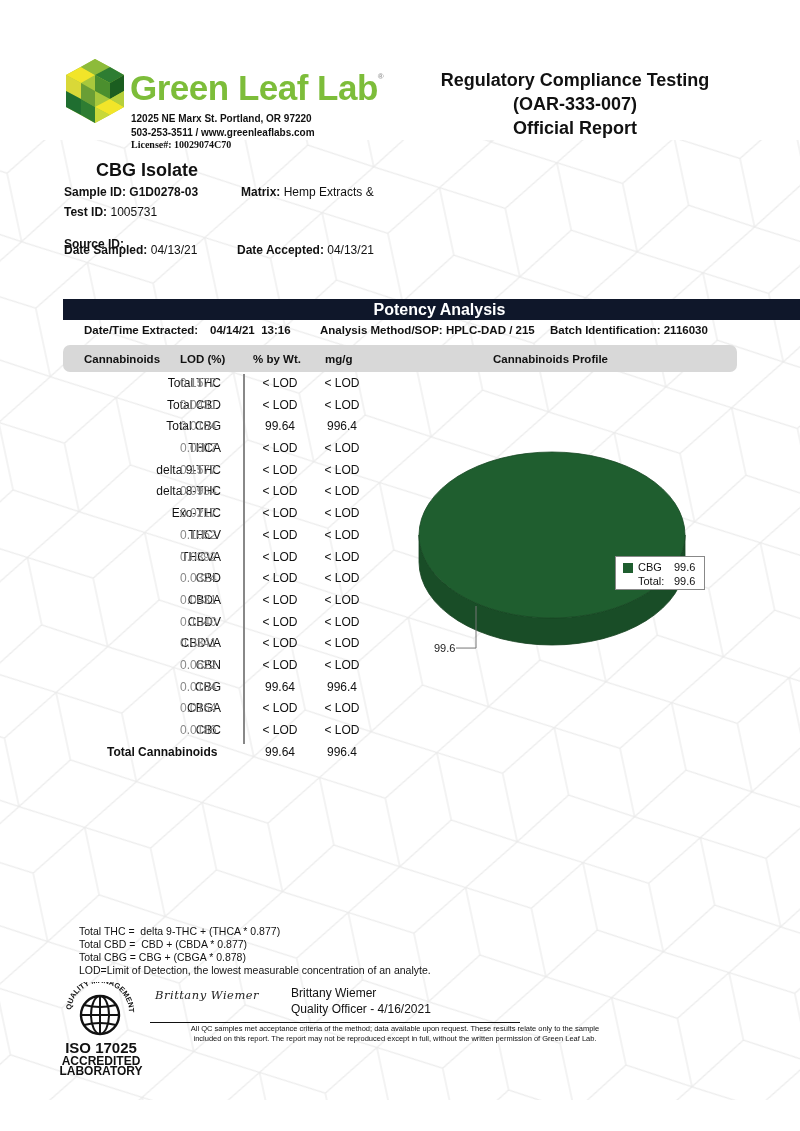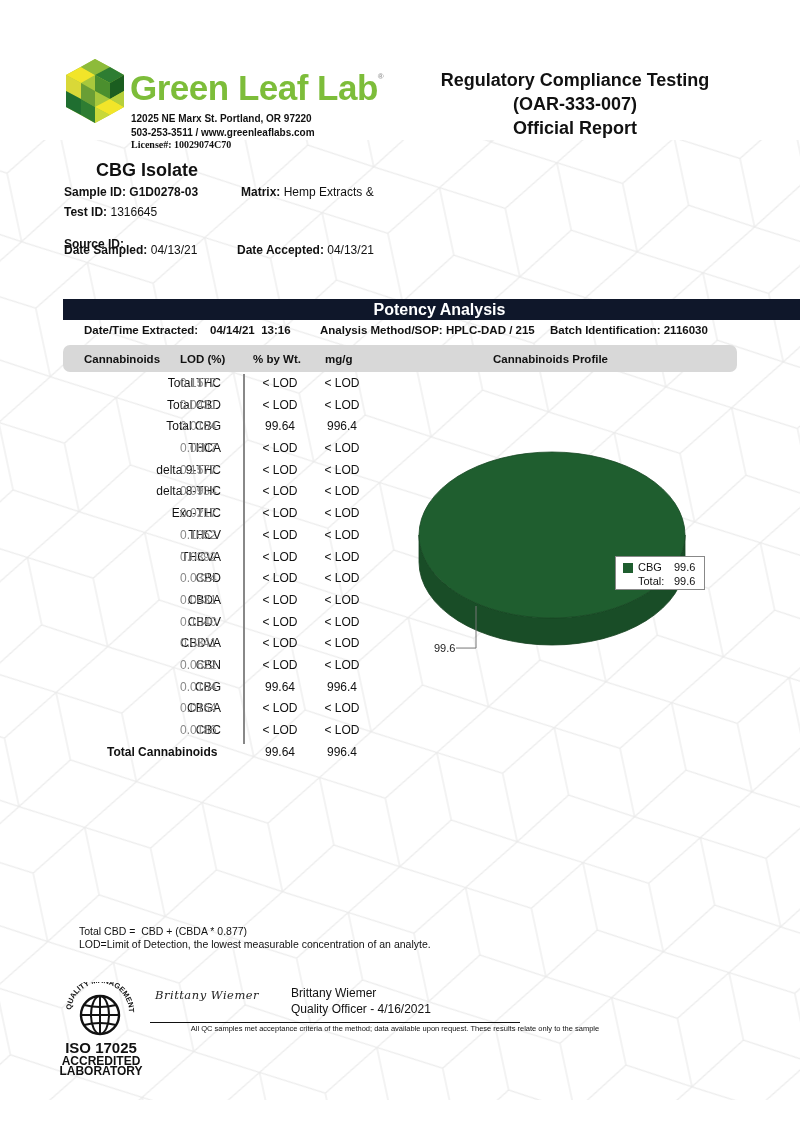--- a/index.html
+++ b/index.html
@@ -97,21 +97,21 @@
 
 <div class="layer report-title">
   <div>Regulatory Compliance Testing</div>
   <div>(OAR-333-007)</div>
   <div>Official Report</div>
 </div>
 
 <div class="layer product-name">CBG Isolate</div>
 <div class="layer info info-sample"><b>Sample ID:</b> <b>G1D0278-03</b></div>
 <div class="layer info info-matrix"><b>Matrix:</b> <span>Hemp Extracts &amp;</span></div>
-<div class="layer info info-test"><b>Test ID:</b> <span>1316645</span></div>
+<div class="layer info info-test"><b>Test ID:</b> <span>1005731</span></div>
 <div class="layer info info-source"><b>Source ID:</b> <span></span></div>
 <div class="layer info info-sampled"><b>Date Sampled:</b> <span>04/13/21</span></div>
 <div class="layer info info-accepted"><b>Date Accepted:</b> <span>04/13/21</span></div>
 
 <div class="layer potency-bar">Potency Analysis</div>
 <div class="layer meta-row">
   <span style="left:21px">Date/Time Extracted:</span>
   <span style="left:147px; white-space:pre">04/14/21  13:16</span>
   <span style="left:257px">Analysis Method/SOP: HPLC-DAD / 215</span>
   <span style="left:487px">Batch Identification: 2116030</span>
@@ -243,21 +243,23 @@
   </svg>
 <div class="layer legend">
   <div class="sw"></div>
   <span style="left:22px; top:4px">CBG</span>
   <span style="left:58px; top:4px">99.6</span>
   <span style="left:22px; top:18px">Total:</span>
   <span style="left:58px; top:18px">99.6</span>
 </div>
 
 <div class="layer notes">
+  <div style="white-space:pre">Total THC =  delta 9-THC + (THCA * 0.877)</div>
   <div style="white-space:pre">Total CBD =  CBD + (CBDA * 0.877)</div>
+  <div>Total CBG = CBG + (CBGA * 0.878)</div>
   <div>LOD=Limit of Detection, the lowest measurable concentration of an analyte.</div>
 </div>
 
 <svg class="layer iso" viewBox="0 0 86 88">
   <defs>
       <path id="ring" d="M14 30 A29 29 0 0 1 72 30"></path>
     </defs>
   <text font-size="7.5" font-weight="bold" font-family="Liberation Sans, sans-serif" fill="#111"><textPath href="#ring" startOffset="2" id="iso-ring">QUALITY MANAGEMENT SYSTEM</textPath></text>
   <circle cx="43" cy="33" r="19" fill="none" stroke="#111" stroke-width="2.4"></circle>
   <ellipse cx="43" cy="33" rx="9" ry="19" fill="none" stroke="#111" stroke-width="2"></ellipse>
@@ -272,13 +274,14 @@
 </div>
 
 <div class="layer signature">Brittany Wiemer</div>
 <div class="layer signer">
   <div>Brittany Wiemer</div>
   <div>Quality Officer - 4/16/2021</div>
 </div>
 <div class="layer sig-line"></div>
 <div class="layer disclaimer">
   <div>All QC samples met acceptance criteria of the method; data available upon request. These results relate only to the sample</div>
+  <div>included on this report. The report may not be reproduced except in full, without the written permission of Green Leaf Lab.</div>
 </div>
 
 </body></html>

